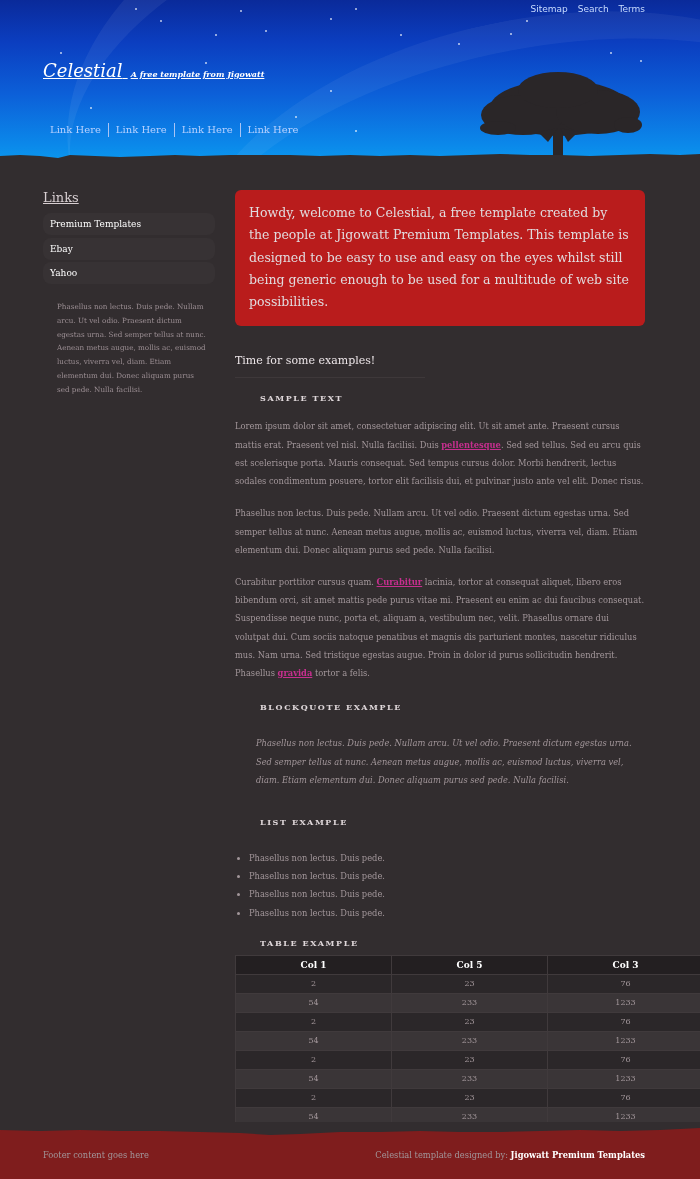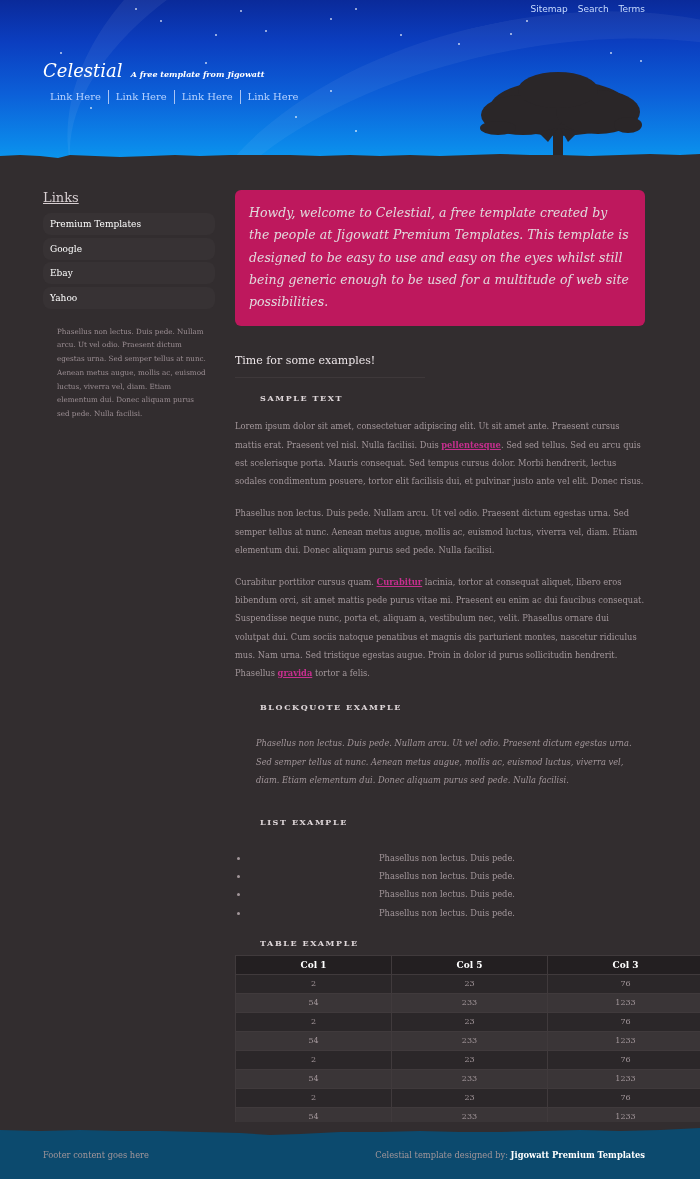--- a/index.html
+++ b/index.html
@@ -24,60 +24,60 @@
     }
     .header .glow2 {
       position: absolute; left: 180px; top: 20px; width: 700px; height: 400px;
       border-radius: 50%;
       border-top: 30px solid rgba(255,255,255,0.05);
       transform: rotate(-12deg);
     }
     .star { position: absolute; width: 2px; height: 2px; background: rgba(255,255,255,0.75); border-radius: 50%; }
     .top-links { position: absolute; right: 55px; top: 4px; font-family: "DejaVu Sans", "Liberation Sans", sans-serif; font-size: 9px; }
     .top-links a { color: #c9dcff; text-decoration: none; margin-left: 7px; }
-    .site-title { position: absolute; left: 43px; top: 60px; color: #fff; white-space: nowrap; }
+    .site-title { position: absolute; left: 43px; top: 60px; color: #fff; white-space: nowrap; text-decoration: underline; }
     .site-title .name { font-size: 18px; font-style: italic; }
     .site-title .tag { font-size: 8px; font-style: italic; font-weight: bold; margin-left: 3px; }
     .main-nav { position: absolute; left: 43px; top: 90px; display: flex; font-size: 10px; }
-    .main-nav a { color: #b7d1ff; text-decoration: none; padding: 0 7px; border-left: 1px solid #a9c4f5; line-height: 14px; }
+    .main-nav a { color: #b7d1ff; text-decoration: none; padding: 0 7px; border-left: 1px solid #a9c4f5; line-height: 14px; margin-top: 33px; }
     .main-nav a:first-child { border-left: none; }
     .tree { position: absolute; left: 478px; top: 70px; }
     .ground { position: absolute; left: 0; top: 150px; width: 700px; height: 20px; }
 
     
     .sidebar { position: absolute; left: 43px; top: 190px; width: 172px; }
     .sidebar h3 { font-size: 13px; font-weight: normal; color: #d8cfd2; margin-bottom: 8px; text-decoration: underline; }
     .side-link {
       display: block; height: 22px; margin-bottom: 2.5px; border-radius: 8px;
       background: #373234; color: #fff; font-size: 9px; text-decoration: none;
       padding-left: 7px; line-height: 22px;
     }
     .side-text { font-size: 7.2px; line-height: 13.8px; color: #9c8f94; margin: 16px 0 0 14px; width: 150px; }
 
     
     .main { position: absolute; left: 235px; top: 190px; width: 410px; }
     .intro {
-      background: #be185d; border-radius: 6px; padding: 12px 14px 13px 14px;
-      font-size: 12.5px; font-style: italic; line-height: 22.3px; color: #e1dadd;
+      background: #b91c1c; border-radius: 6px; padding: 12px 14px 13px 14px;
+      font-size: 12.5px; line-height: 22.3px; color: #e1dadd;
     }
     .section-title { font-size: 11px; color: #ece5e8; margin-top: 28px; padding-bottom: 10px; border-bottom: 1px solid #3e383a; width: 190px; }
     .h-caps { font-size: 8px; font-weight: bold; letter-spacing: 1.6px; color: #e0d8db; margin-top: 15px; padding-left: 25px; }
     .para { font-size: 8.3px; line-height: 18.2px; color: #a2969a; margin-top: 14px; }
     .para .hl { color: #c72f8f; font-weight: bold; }
     blockquote { font-size: 8.3px; font-style: italic; line-height: 18.5px; color: #a2969a; margin: 22px 0 0 21px; }
     ul.list { margin: 22px 0 0 14px; font-size: 8.3px; line-height: 18.3px; color: #a2969a; }
-    ul.list li { padding-left: 0; text-align: center; }
+    ul.list li { padding-left: 0; }
     table { width: 469px; border-collapse: collapse; margin-top: 7px; font-size: 8px; text-align: center; }
     th { background: #231f21; color: #fff; font-weight: bold; height: 19px; font-size: 9px; border: 1px solid #403a3c; }
     td { height: 19px; color: #a2969a; border: 1px solid #403a3c; }
     tr.odd td { background: #2b2729; }
     tr.even td { background: #3a3537; }
 
     
-    .footer { position: absolute; left: 0; top: 1128px; width: 700px; height: 51px; background: #0c4a6e; }
+    .footer { position: absolute; left: 0; top: 1128px; width: 700px; height: 51px; background: #7f1d1d; }
     .footer .edge { position: absolute; left: 0; top: -6px; width: 700px; height: 14px; }
     .footer-left { position: absolute; left: 43px; top: 22px; font-size: 8.3px; color: #a2969a; }
     .footer-right { position: absolute; right: 55px; top: 22px; font-size: 8.3px; color: #a2969a; }
     .footer-right a { color: #fff; font-weight: bold; text-decoration: none; }
   </style>
 </head>
 <body>
 
 <div class="header">
   <div class="glow"></div>
@@ -135,21 +135,20 @@
   </svg>
 
   <svg class="ground" width="700" height="20" viewBox="0 0 700 20" preserveAspectRatio="none">
     <path d="M0,6 L20,5 L40,6 L58,8 L70,5 L95,6 L120,7 L150,6 L175,5 L200,6 L230,5 L260,5 L290,5 L320,6 L350,5 L380,6 L410,5 L440,6 L470,5 L500,4 L530,5 L560,5 L590,6 L620,5 L650,4 L680,5 L700,4 L700,20 L0,20 Z" fill="#322d2f"></path>
   </svg>
 </div>
 
 <div class="sidebar">
   <h3>Links</h3>
   <a href="#" class="side-link">Premium Templates</a>
-  <a href="#" class="side-link">Google</a>
   <a href="#" class="side-link">Ebay</a>
   <a href="#" class="side-link">Yahoo</a>
   <p class="side-text">Phasellus non lectus. Duis pede. Nullam arcu. Ut vel odio. Praesent dictum egestas urna. Sed semper tellus at nunc. Aenean metus augue, mollis ac, euismod luctus, viverra vel, diam. Etiam elementum dui. Donec aliquam purus sed pede. Nulla facilisi.</p>
 </div>
 
 <div class="main">
   <div class="intro">Howdy, welcome to Celestial, a free template created by the people at Jigowatt Premium Templates. This template is designed to be easy to use and easy on the eyes whilst still being generic enough to be used for a multitude of web site possibilities.</div>
 
   <div class="section-title">Time for some examples!</div>
 

